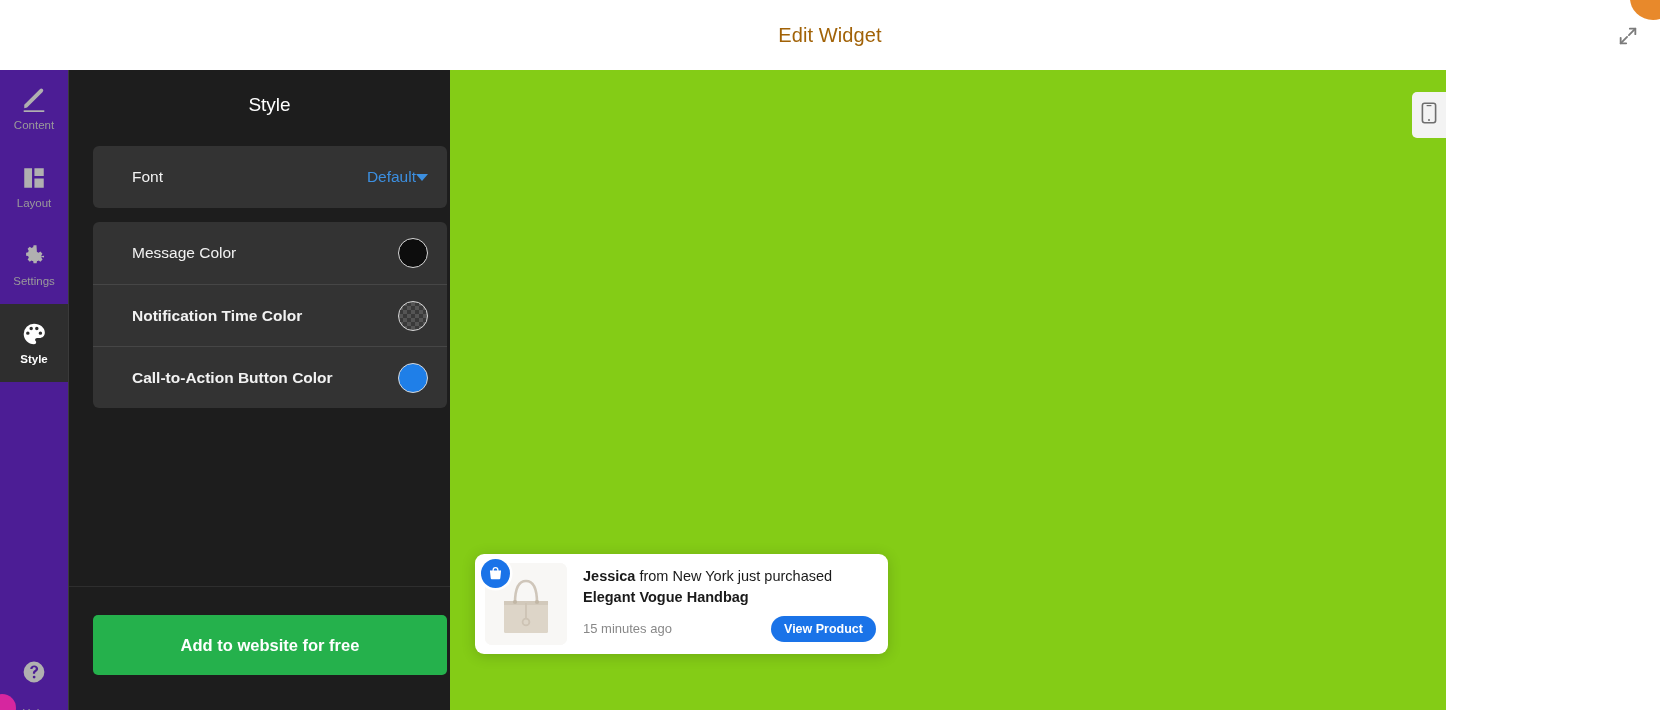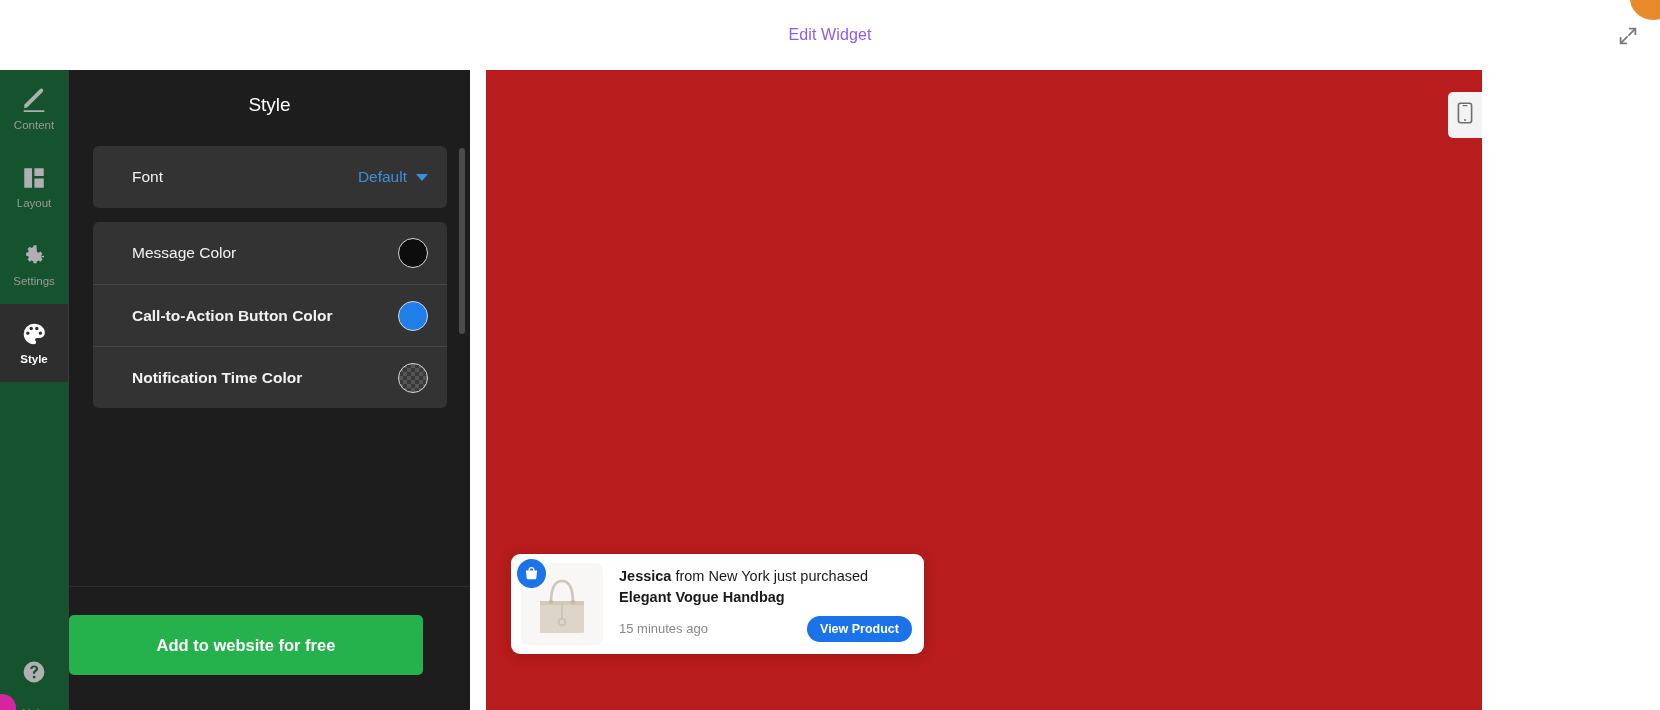--- a/index.html
+++ b/index.html
@@ -11,21 +11,21 @@
   }
   #root { position: relative; width: 1660px; height: 710px; }
 
   
   .topbar {
     position: absolute; left: 0; top: 0; width: 1660px; height: 70px;
     background: #ffffff;
     display: flex; align-items: center; justify-content: center;
   }
   .topbar-title {
-    font-size: 16px; color: #8b5cf6; font-weight: 400;
+    font-size: 20px; color: #a16207; font-weight: 400;
     letter-spacing: .1px;
   }
   .expand-btn {
     position: absolute; right: 14px; top: 18px;
     width: 36px; height: 36px;
     display: flex; align-items: center; justify-content: center;
     cursor: pointer;
   }
   .corner-orange {
     position: absolute; right: 0; top: 0;
@@ -33,21 +33,21 @@
   }
   .corner-orange::after {
     content: ""; position: absolute; right: -16px; top: -24px;
     width: 46px; height: 44px; border-radius: 50%;
     background: #e8892b;
   }
 
   
   .rail {
     position: absolute; left: 0; top: 70px; width: 68px; height: 640px;
-    background: #14532d;
+    background: #4c1d95;
   }
   .rail-item {
     width: 68px; height: 78px;
     display: flex; flex-direction: column; align-items: center;
     justify-content: center; gap: 7px;
     cursor: pointer;
   }
   .rail-item .rail-label {
     font-size: 11.5px; color: #9a9a9a; line-height: 1;
   }
@@ -93,21 +93,21 @@
   .row {
     display: flex; align-items: center; justify-content: space-between;
     padding: 0 19px;
     height: 62px;
     cursor: pointer;
   }
   .row + .row { border-top: 1px solid #464646; font-weight: bold; }
   .row-label { color: #f2f2f2; font-size: 15.5px; margin-left: 20px; }
   .row-value {
     color: #3c8fe0; font-size: 15.5px;
-    display: flex; align-items: center; gap: 9px;
+    display: flex; align-items: center; 
   }
   .caret {
     width: 0; height: 0;
     border-left: 6px solid transparent;
     border-right: 6px solid transparent;
     border-top: 7px solid #3c8fe0;
   }
   .swatch {
     width: 30px; height: 30px; border-radius: 50%;
     border: 1.5px solid #d8d8d8;
@@ -129,36 +129,36 @@
     position: absolute; right: 5px; top: 78px;
     width: 6px; height: 186px;
     background: #4b4b4b; border-radius: 3px;
     cursor: pointer;
   }
   .panel-footer {
     position: absolute; left: 0; bottom: 0;
     width: 402px; height: 124px;
     background: #1d1d1d;
     border-top: 1px solid #2e2e2e;
-    display: flex; align-items: flex-start; justify-content: flex-start;
+    display: flex; align-items: flex-start; justify-content: center;
     padding-top: 28px;
   }
   .cta-green {
     width: 354px; height: 60px;
     background: #25b14c; border: none; border-radius: 5px;
     color: #ffffff; font-size: 16.5px; font-weight: bold;
     font-family: "Liberation Sans", sans-serif;
     cursor: pointer;
   }
 
   
   .preview {
-    position: absolute; left: 486px; top: 70px;
+    position: absolute; left: 450px; top: 70px;
     width: 996px; height: 640px;
-    background: #b91c1c;
+    background: #84cc16;
   }
   .device-tab {
     position: absolute; right: 0; top: 22px;
     width: 34px; height: 46px;
     background: #f3f3f3;
     border-radius: 5px 0 0 5px;
     display: flex; align-items: center; justify-content: center;
     cursor: pointer;
   }
 
@@ -294,26 +294,26 @@
           </span>
         </div>
       </div>
 
       <div class="group">
         <div class="row">
           <span class="row-label">Message Color</span>
           <span class="swatch" style="background:#0d0d0d"></span>
         </div>
         <div class="row">
+          <span class="row-label">Notification Time Color</span>
+          <span class="swatch checker"></span>
+        </div>
+        <div class="row">
           <span class="row-label">Call-to-Action Button Color</span>
           <span class="swatch" style="background:#1f7fe8"></span>
-        </div>
-        <div class="row">
-          <span class="row-label">Notification Time Color</span>
-          <span class="swatch checker"></span>
         </div>
       </div>
     </div>
 
     <div class="scrollbar-track"></div>
     <div class="scrollbar-thumb"></div>
 
     <div class="panel-footer">
       <button class="cta-green">Add to website for free</button>
     </div>

